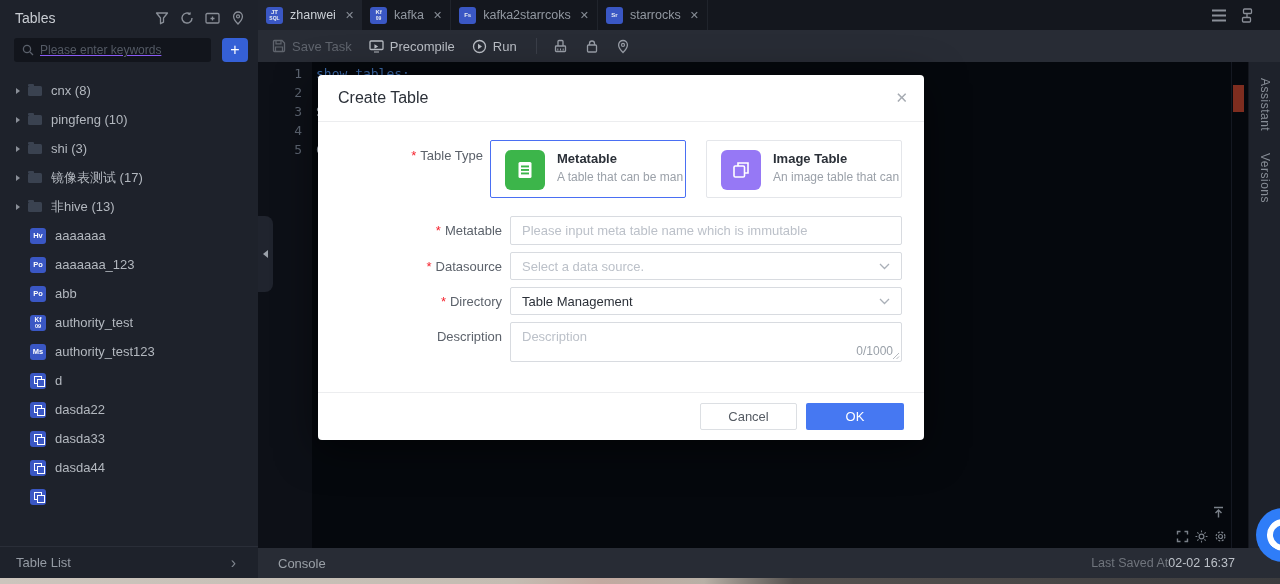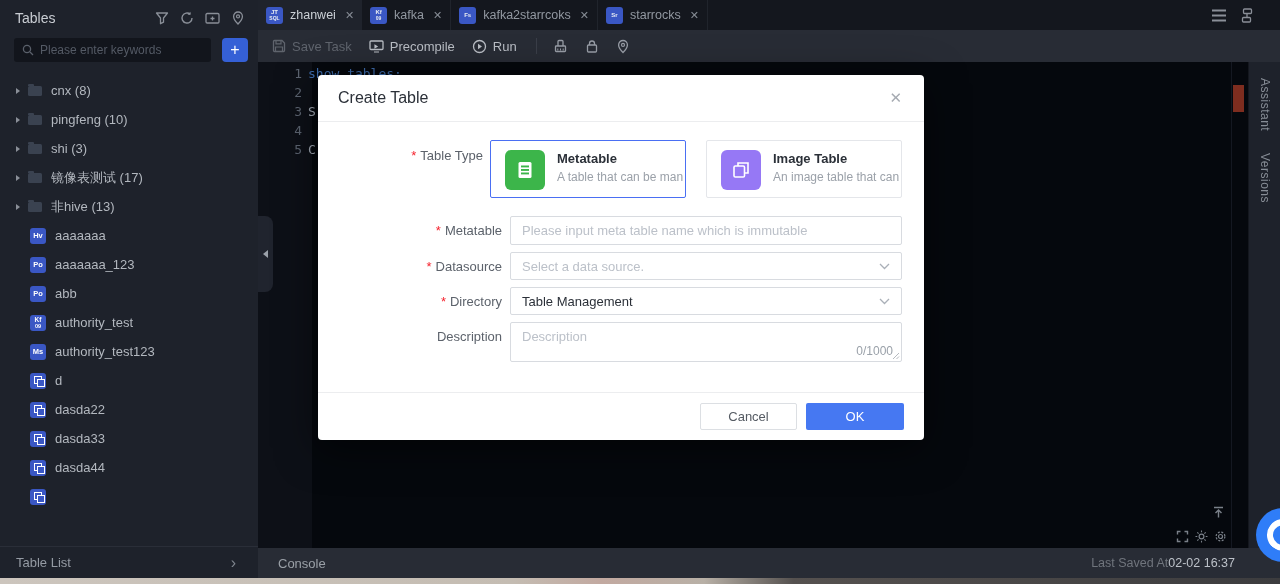--- a/index.html
+++ b/index.html
@@ -8,21 +8,21 @@
   svg { display:block; }
 
   
   .sidebar { position:absolute; left:0; top:0; width:258px; height:578px; background:#1E222B; z-index:3; }
   .sb-header { height:36px; display:flex; align-items:center; padding:0 13px 0 15px; }
   .sb-title { font-size:14px; color:#C9CDD3; }
   .sb-icons { margin-left:auto; display:flex; gap:11px; color:#8A8F98; align-items:center; }
   .sb-search { display:flex; align-items:center; padding:0 10px 0 14px; margin-top:2px; }
   .search-box { width:197px; height:24px; background:#12151C; border-radius:3px; display:flex; align-items:center; }
   .search-box svg { margin:0 6px 0 8px; color:#5A606B; }
-  .search-box input { background:transparent; border:none; outline:none; color:#8b5cf6; font-size:12px; width:150px; }
+  .search-box input { background:transparent; border:none; outline:none; color:#8b5cf6; font-size:12px; width:150px;text-decoration:underline; }
   .search-box input::placeholder { color:#545A65; }
   .add-btn { width:26px; height:24px; margin-left:11px; background:#3560D6; color:#fff; border:none; border-radius:4px;
     font-size:16px; line-height:22px; cursor:pointer; }
   .tree { position:absolute; left:0; right:0; top:76px; bottom:32px; overflow:hidden; }
   .tree-row { height:29px; display:flex; align-items:center; padding-left:16px; color:#B3B8BF; font-size:13px; white-space:nowrap; }
   .caret { width:0; height:0; border-left:4px solid #8A8F98; border-top:3.5px solid transparent; border-bottom:3.5px solid transparent; margin-right:8px; }
   .folder-ic { width:14px; height:10px; background:#3A4250; border-radius:1.5px; margin-right:9px; position:relative; }
   .folder-ic::before { content:""; position:absolute; top:-2px; left:0; width:6px; height:2px; background:#3A4250; border-radius:1px 1px 0 0; }
   .badge { width:16px; height:16px; border-radius:3px; background:#3A57C4; color:#fff; display:flex; flex-direction:column;
     align-items:center; justify-content:center; margin-left:14px; margin-right:9px; font-weight:bold; position:relative; flex:none; }
@@ -60,21 +60,21 @@
   .tb-item.disabled { color:#5F646D; }
   .tb-divider { width:1px; height:16px; background:#3A3E48; margin:0 16px 0 2px; }
   .tb-icon { color:#989DA6; margin-right:17px; cursor:pointer; display:flex; }
 
   
   .editor { position:absolute; left:258px; top:62px; width:990px; height:486px; background:#05080D; }
   .gutter-bg { position:absolute; left:0; top:0; width:54px; height:100%; background:#0D1017; }
   .lines { position:absolute; left:0; top:2px; right:0; }
   .eline { height:19px; display:flex; align-items:center; font-family:"DejaVu Sans Mono",monospace; font-size:13px; }
   .lnum { width:44px; text-align:right; color:#5D6572; flex:none; }
-  .code { margin-left:6px; white-space:pre; }
+  .code { margin-left:14px; white-space:pre; }
   .code.sql { color:#3D6CAD; }
   .code.plain { color:#A7AFBA; }
   .ovr-line { position:absolute; right:16px; top:0; width:1px; height:100%; background:#141821; }
   .err-marker { position:absolute; left:975px; top:23px; width:11px; height:27px; background:#7E2D1F; }
   .ed-top-btn { position:absolute; left:954px; top:444px; color:#7A8089; }
   .ed-ctrl { position:absolute; left:918px; top:468px; display:flex; gap:6px; color:#7A8089; }
 
   
   .rail { position:absolute; left:1248px; top:62px; width:32px; height:486px; background:#1E222B; border-left:1px solid #14171E; }
   .rail span { writing-mode:vertical-rl; color:#878D96; font-size:12px; display:block; margin:0 auto; letter-spacing:.5px; }
@@ -91,21 +91,21 @@
   .bottom-strip { position:absolute; left:0; top:578px; width:1280px; height:6px; z-index:5;
     background:linear-gradient(90deg,#CCC5BD 0%,#C4BCB2 40%,#C2A9A0 47%,#B8B0A6 55%,#55514F 62%,#3C3C3E 100%); }
 
   .fab { position:absolute; left:1256px; top:508px; width:54px; height:54px; border-radius:50%; background:#2F7DF8; z-index:6; }
   .fab::before { content:""; position:absolute; left:11px; top:11px; width:20px; height:20px; border:6px solid #fff;
     border-radius:50%; border-right-color:transparent; transform:rotate(35deg); }
 
   
   .modal { position:absolute; left:318px; top:75px; width:606px; height:365px; background:#fff; border-radius:4px;
     box-shadow:0 8px 40px rgba(0,0,0,.55); z-index:10; color:#2B3038; }
-  .m-header { height:47px; display:flex; align-items:center; padding:0 22px 0 20px; border-bottom:1px solid #ECEDEF; }
+  .m-header { height:47px; display:flex; align-items:center; padding:0 16px 0 20px; border-bottom:1px solid #ECEDEF; }
   .m-title { font-size:16px; color:#2B3038; }
   .m-close { margin-left:auto; color:#A6ABB2; font-size:15px; cursor:pointer; }
   .m-label { position:absolute; text-align:right; font-size:13px; color:#5C626B; white-space:nowrap; }
   .m-label .req { font-style:normal; color:#F5222D; margin-right:4px; }
   .w1 { left:0; width:165px; }
   .w2 { left:0; width:184px;padding-left:46px; }
   .cards { position:absolute; left:172px; top:65px; display:flex; gap:20px; }
   .type-card { width:196px; height:58px; border:1px solid #E4E6EA; border-radius:2px; background:#fff; position:relative;
     overflow:hidden; cursor:pointer; }
   .type-card.selected { border-color:#4A6FF3; }

